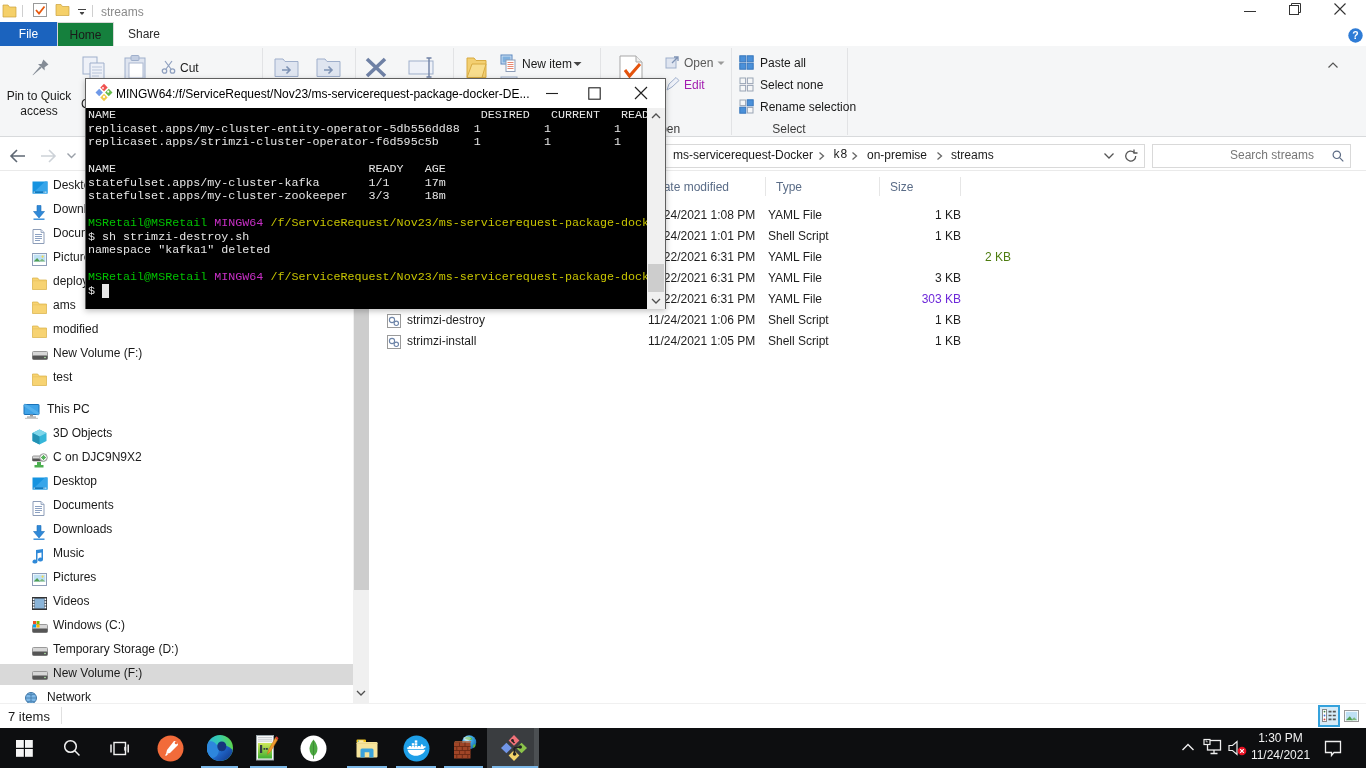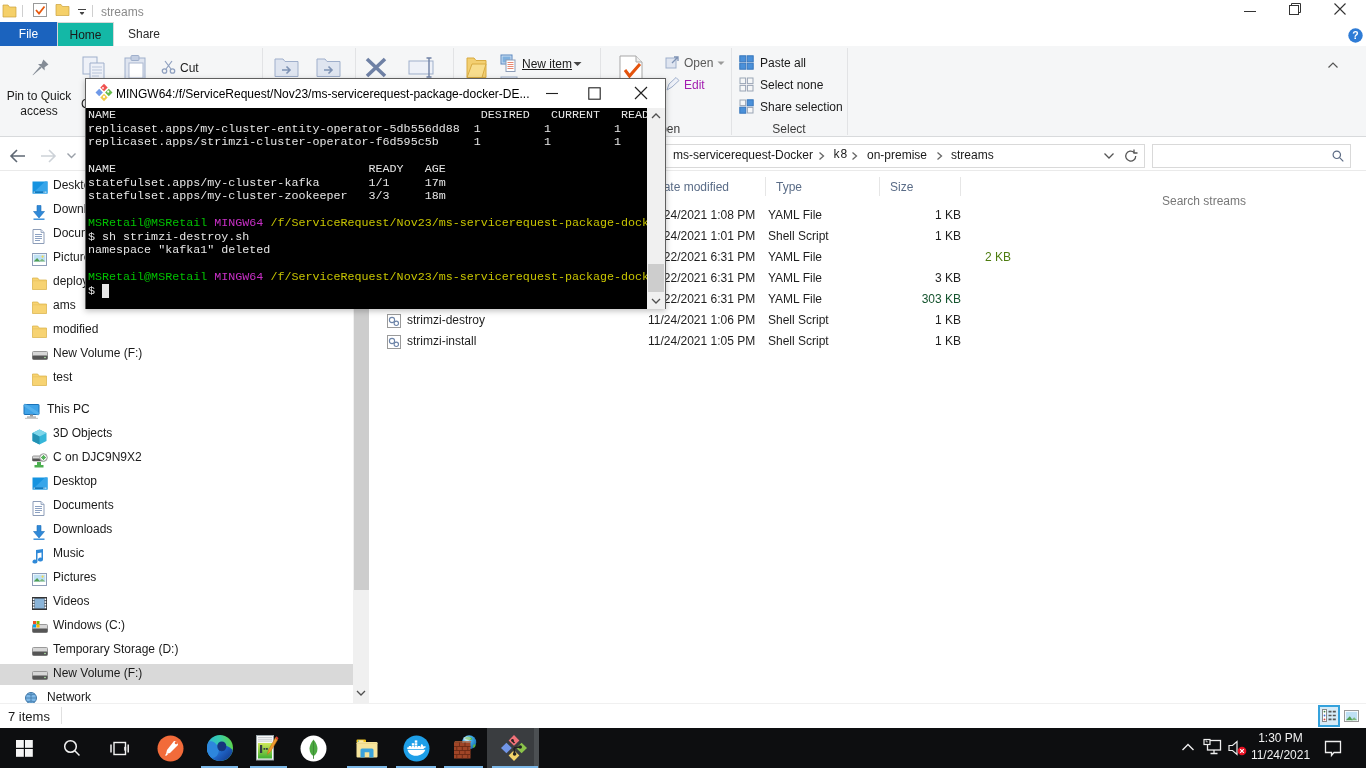--- a/index.html
+++ b/index.html
@@ -37,21 +37,21 @@
 <svg class="a" style="left:1288px;top:2px" width="14" height="14" viewBox="0 0 14 14">
  <rect x="1.5" y="3.5" width="9" height="9" fill="none" stroke="#333" stroke-width="1"></rect>
  <path d="M3.5 3.5 v-2 h9 v9 h-2" fill="none" stroke="#333" stroke-width="1"></path>
 </svg>
 <svg class="a" style="left:1333px;top:2px" width="14" height="14" viewBox="0 0 14 14">
     <path d="M1.5 1.5 L12.5 12.5 M12.5 1.5 L1.5 12.5" stroke="#333" stroke-width="1.1"></path>
   </svg>
 
 <div class="a" style="left:0;top:22px;width:1366px;height:24px;background:#fff;"></div>
 <div class="a" style="left:0;top:22px;width:57px;height:24px;background:#1b63be;color:#fff;text-align:center;line-height:24px;">File</div>
-<div class="a" style="left:57px;top:22px;width:57px;height:24px;background:#14b8a6;border:1px solid #d8d8d8;border-bottom:none;color:#1a1a1a;text-align:center;line-height:24px;">Home</div>
+<div class="a" style="left:57px;top:22px;width:57px;height:24px;background:#15803d;border:1px solid #d8d8d8;border-bottom:none;color:#1a1a1a;text-align:center;line-height:24px;">Home</div>
 <div class="a" style="left:114px;top:22px;width:60px;height:24px;color:#2b2b2b;text-align:center;line-height:24px;">Share</div>
 <div class="a" style="left:174px;top:28px;width:51px;height:24px;color:#2b2b2b;text-align:right;line-height:24px;margin-top:48px;">View</div>
 
 <svg class="a" style="left:1348px;top:28px" width="15" height="15" viewBox="0 0 15 15">
  <circle cx="7.5" cy="7.5" r="7.2" fill="#2f7cd6"></circle>
  <text x="7.5" y="11.3" font-size="10.5" font-weight="bold" fill="#fff" text-anchor="middle" font-family="Liberation Sans">?</text>
 </svg>
 <svg class="a" style="left:1327px;top:61px;z-index:3" width="12" height="8" viewBox="0 0 12 8">
     <path d="M1.5 6.5 L6 2 L10.5 6.5" fill="none" stroke="#555" stroke-width="1.2"></path>
   </svg>
@@ -129,21 +129,21 @@
  <path d="M1 21.5 L6 8 h14 L16 21.5 z" fill="#f8dd8d" stroke="#d8ab43"></path>
 </svg>
 <div class="txt" style="left:448px;top:97px;width:58px;text-align:center;">New</div>
 <div class="txt" style="left:448px;top:110px;width:58px;text-align:center;">folder</div>
 <svg class="a" style="left:500px;top:54px" width="19" height="18" viewBox="0 0 19 18">
  <rect x="1" y="1" width="11" height="9" fill="#cfe0f3" stroke="#5b87c0"></rect>
  <rect x="2.5" y="2.5" width="8" height="6" fill="#7fb0de"></rect>
  <rect x="6" y="6" width="9" height="11.5" fill="#fff" stroke="#8d9db8"></rect>
  <path d="M7.5 8.5 h6 M7.5 10.5 h6 M7.5 12.5 h6 M7.5 14.5 h6" stroke="#e06a4c" stroke-width="0.8"></path>
 </svg>
-<div class="txt" style="left:522px;top:57px;text-decoration:underline;">New item</div>
+<div class="txt" style="left:522px;top:57px;">New item</div>
 <svg class="a" style="left:573px;top:61px" width="9" height="6" viewBox="0 0 9 6">
     <path d="M0.5 1 L4.5 5 L8.5 1 z" fill="#444"></path>
   </svg>
 <svg class="a" style="left:500px;top:76px" width="19" height="16" viewBox="0 0 19 16">
     <rect x="1" y="1" width="16" height="13" fill="#eef1f8" stroke="#9fafcb"></rect>
   </svg>
 <div class="txt" style="left:522px;top:79px;">Easy access</div>
 <svg class="a" style="left:575px;top:83px" width="9" height="6" viewBox="0 0 9 6">
     <path d="M0.5 1 L4.5 5 L8.5 1 z" fill="#444"></path>
   </svg>
@@ -183,21 +183,21 @@
  <rect x="1" y="8.4" width="5.6" height="5.6" fill="none" stroke="#9aa5b5"></rect>
  <rect x="8.4" y="8.4" width="5.6" height="5.6" fill="none" stroke="#9aa5b5"></rect>
 </svg>
 <div class="txt" style="left:760px;top:78px;">Select none</div>
 <svg class="a" style="left:739px;top:99px" width="15" height="15" viewBox="0 0 15 15">
  <rect x="1" y="1" width="5.6" height="5.6" fill="none" stroke="#9aa5b5"></rect>
  <rect x="8.2" y="0.8" width="6" height="6" fill="#4a90d9" stroke="#3576bc"></rect>
  <rect x="0.8" y="8.2" width="6" height="6" fill="#4a90d9" stroke="#3576bc"></rect>
  <rect x="8.4" y="8.4" width="5.6" height="5.6" fill="none" stroke="#9aa5b5"></rect>
 </svg>
-<div class="txt" style="left:760px;top:100px;">Share selection</div>
+<div class="txt" style="left:760px;top:100px;">Rename selection</div>
 <div class="grplbl" style="left:755px;top:122px;width:68px;">Select</div>
 
 <div class="a" style="left:0;top:138px;width:1366px;height:33px;background:#fff;border-bottom:1px solid #eaeaea;"></div>
 <svg class="a" style="left:9px;top:148px" width="17" height="16" viewBox="0 0 17 16">
  <path d="M16 8 H2 M8 2 L2 8 l6 6" fill="none" stroke="#5f6874" stroke-width="1.6"></path>
 </svg>
 <svg class="a" style="left:40px;top:148px" width="17" height="16" viewBox="0 0 17 16">
  <path d="M1 8 H15 M9 2 l6 6 -6 6" fill="none" stroke="#cdd2d8" stroke-width="1.6"></path>
 </svg>
 <svg class="a" style="left:66px;top:152px" width="11" height="8" viewBox="0 0 11 8">
@@ -224,21 +224,21 @@
   </svg>
 <div class="txt" style="left:951px;top:148px;">streams</div>
 <svg class="a" style="left:1103px;top:152px" width="12" height="8" viewBox="0 0 12 8">
     <path d="M1.5 1.5 L6 6 L10.5 1.5" fill="none" stroke="#555" stroke-width="1.3"></path>
   </svg>
 <svg class="a" style="left:1124px;top:149px" width="14" height="14" viewBox="0 0 14 14">
  <path d="M11.7 7 a5 5 0 1 1 -1.6 -3.6" fill="none" stroke="#555" stroke-width="1.3"></path>
  <path d="M10 0.5 v3.5 h3.5" fill="none" stroke="#555" stroke-width="1.3"></path>
 </svg>
 <div class="a" style="left:1152px;top:144px;width:199px;height:24px;background:#fff;border:1px solid #d9d9d9;"></div>
-<div class="txt" style="left:1162px;top:148px;color:#777;margin-top:46px;">Search streams</div>
+<div class="txt" style="left:1230px;top:148px;color:#777;">Search streams</div>
 <svg class="a" style="left:1332px;top:150px" width="12" height="12" viewBox="0 0 12 12">
  <circle cx="4.8" cy="4.8" r="3.7" fill="none" stroke="#5c6b84" stroke-width="1.2"></circle>
  <path d="M7.6 7.6 L11.3 11.3" stroke="#5c6b84" stroke-width="1.2"></path>
 </svg>
 
 <div class="txt" style="left:655px;top:180px;color:#5a6c87;">Date modified</div>
 <div class="txt" style="left:776px;top:180px;color:#5a6c87;">Type</div>
 <div class="txt" style="left:890px;top:180px;color:#5a6c87;">Size</div>
 <div class="a" style="left:765px;top:177px;width:1px;height:19px;background:#e6e6e6;"></div>
 <div class="a" style="left:879px;top:177px;width:1px;height:19px;background:#e6e6e6;"></div>
@@ -281,21 +281,21 @@
 <div class="txt" style="left:768px;top:271px;color:#1e1e1e;">YAML File</div>
 <div class="txt" style="left:961px;top:271px;color:#1e1e1e;transform:translateX(-100%);">3 KB</div>
 <svg class="a" style="left:387px;top:293px" width="14" height="14" viewBox="0 0 14 14">
  <rect x="0.5" y="0.5" width="13" height="13" fill="#fff" stroke="#9a9a9a"></rect>
  <circle cx="5" cy="6" r="2.6" fill="none" stroke="#6d84a8" stroke-width="1.1"></circle>
  <circle cx="9.3" cy="9.3" r="2.2" fill="none" stroke="#6d84a8" stroke-width="1.1"></circle>
 </svg>
 <div class="txt" style="left:407px;top:292px;color:#1e1e1e;">strimzi-install-file</div>
 <div class="txt" style="left:648px;top:292px;color:#1e1e1e;">11/22/2021 6:31 PM</div>
 <div class="txt" style="left:768px;top:292px;color:#1e1e1e;">YAML File</div>
-<div class="txt" style="left:961px;top:292px;color:#14532d;transform:translateX(-100%);">303 KB</div>
+<div class="txt" style="left:961px;top:292px;color:#6d28d9;transform:translateX(-100%);">303 KB</div>
 <svg class="a" style="left:387px;top:314px" width="14" height="14" viewBox="0 0 14 14">
  <rect x="0.5" y="0.5" width="13" height="13" fill="#fff" stroke="#9a9a9a"></rect>
  <circle cx="5" cy="6" r="2.6" fill="none" stroke="#6d84a8" stroke-width="1.1"></circle>
  <circle cx="9.3" cy="9.3" r="2.2" fill="none" stroke="#6d84a8" stroke-width="1.1"></circle>
 </svg>
 <div class="txt" style="left:407px;top:313px;color:#1e1e1e;">strimzi-destroy</div>
 <div class="txt" style="left:648px;top:313px;color:#1e1e1e;">11/24/2021 1:06 PM</div>
 <div class="txt" style="left:768px;top:313px;color:#1e1e1e;">Shell Script</div>
 <div class="txt" style="left:961px;top:313px;color:#1e1e1e;transform:translateX(-100%);">1 KB</div>
 <svg class="a" style="left:387px;top:335px" width="14" height="14" viewBox="0 0 14 14">

